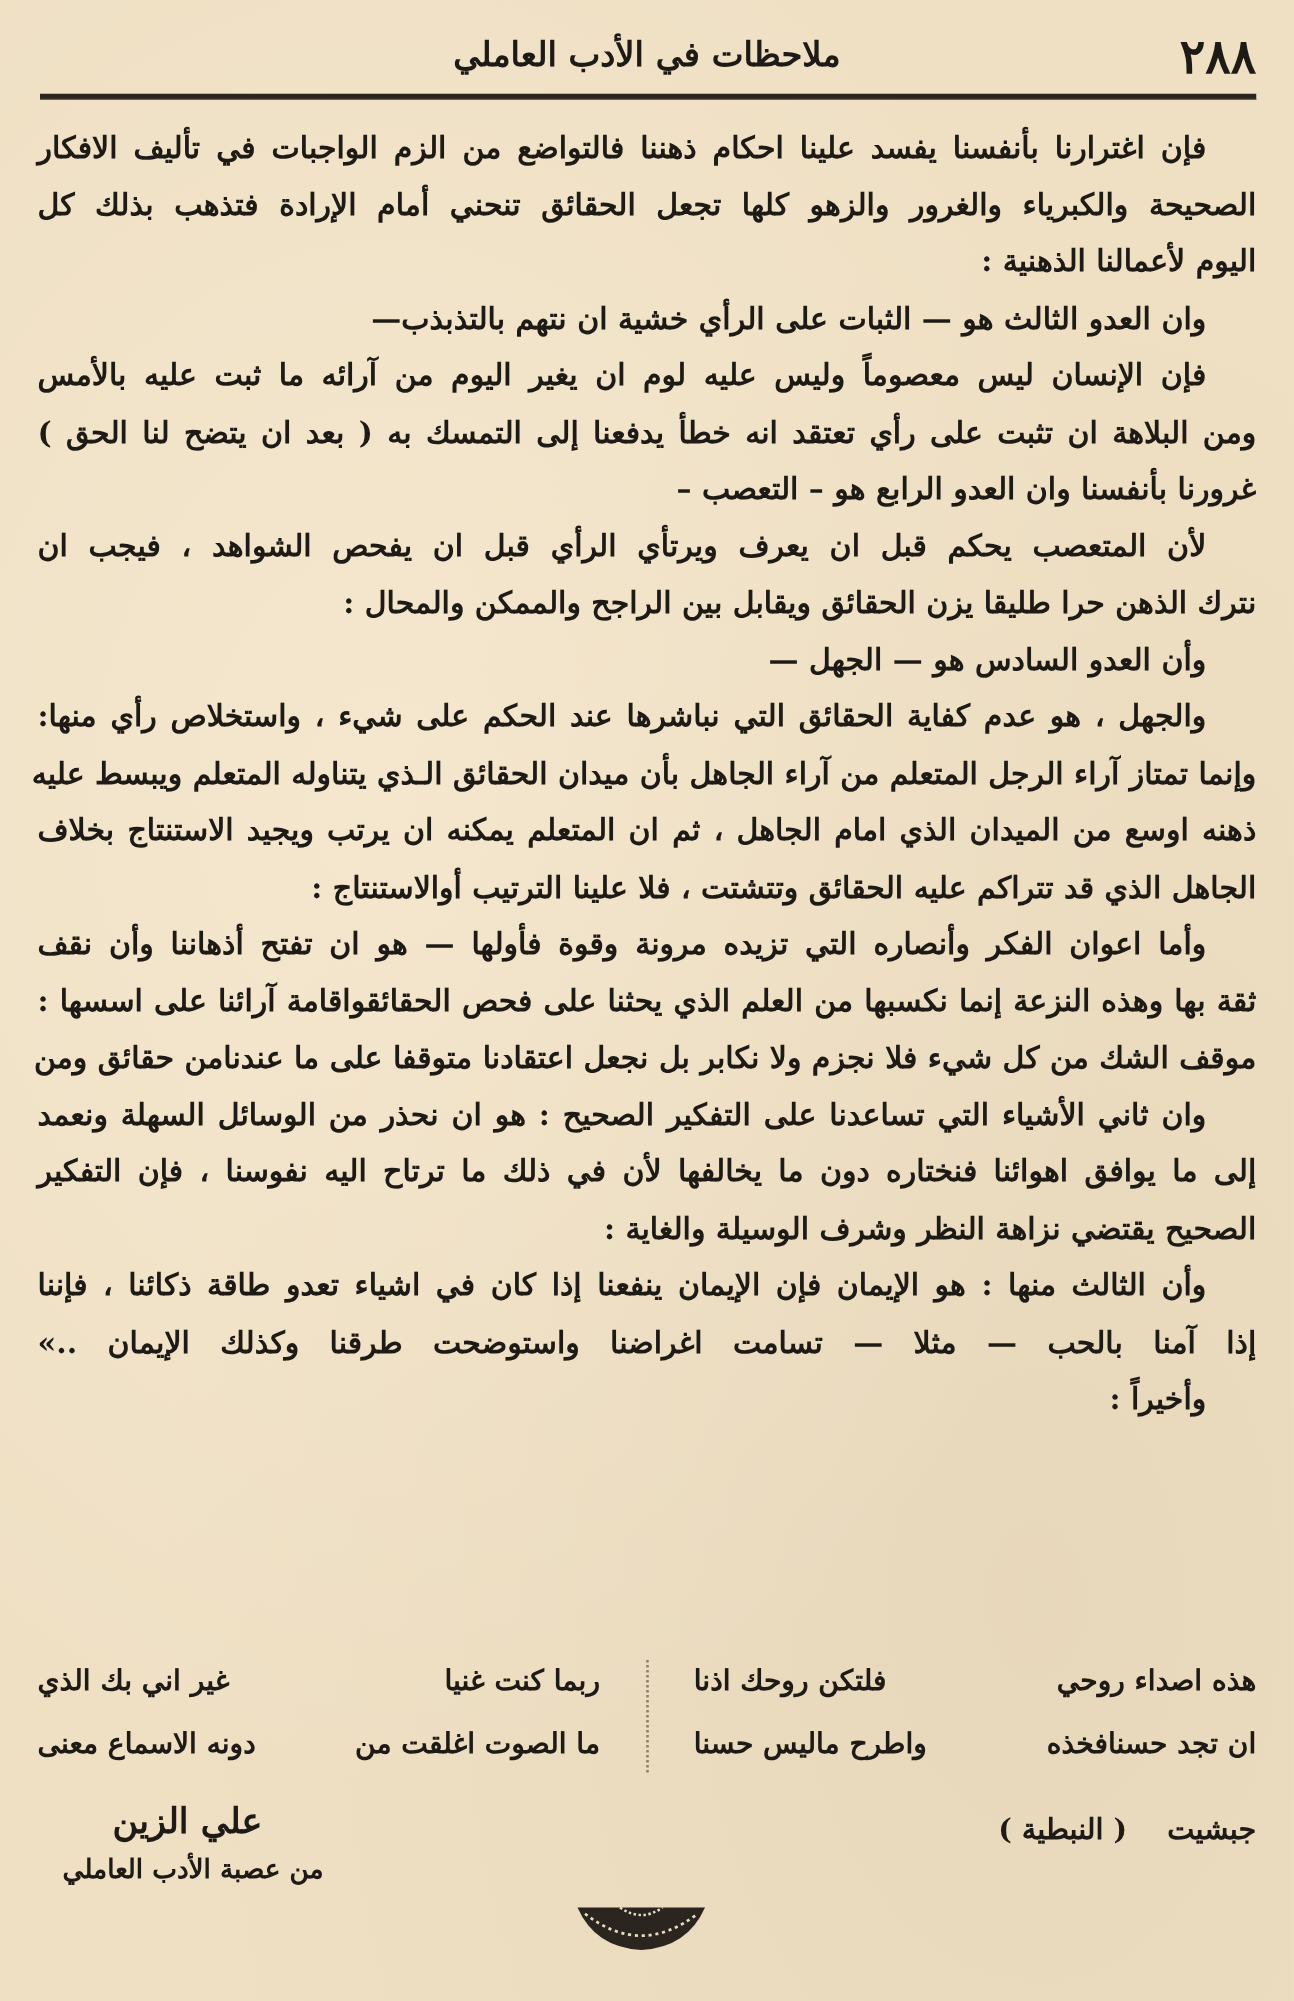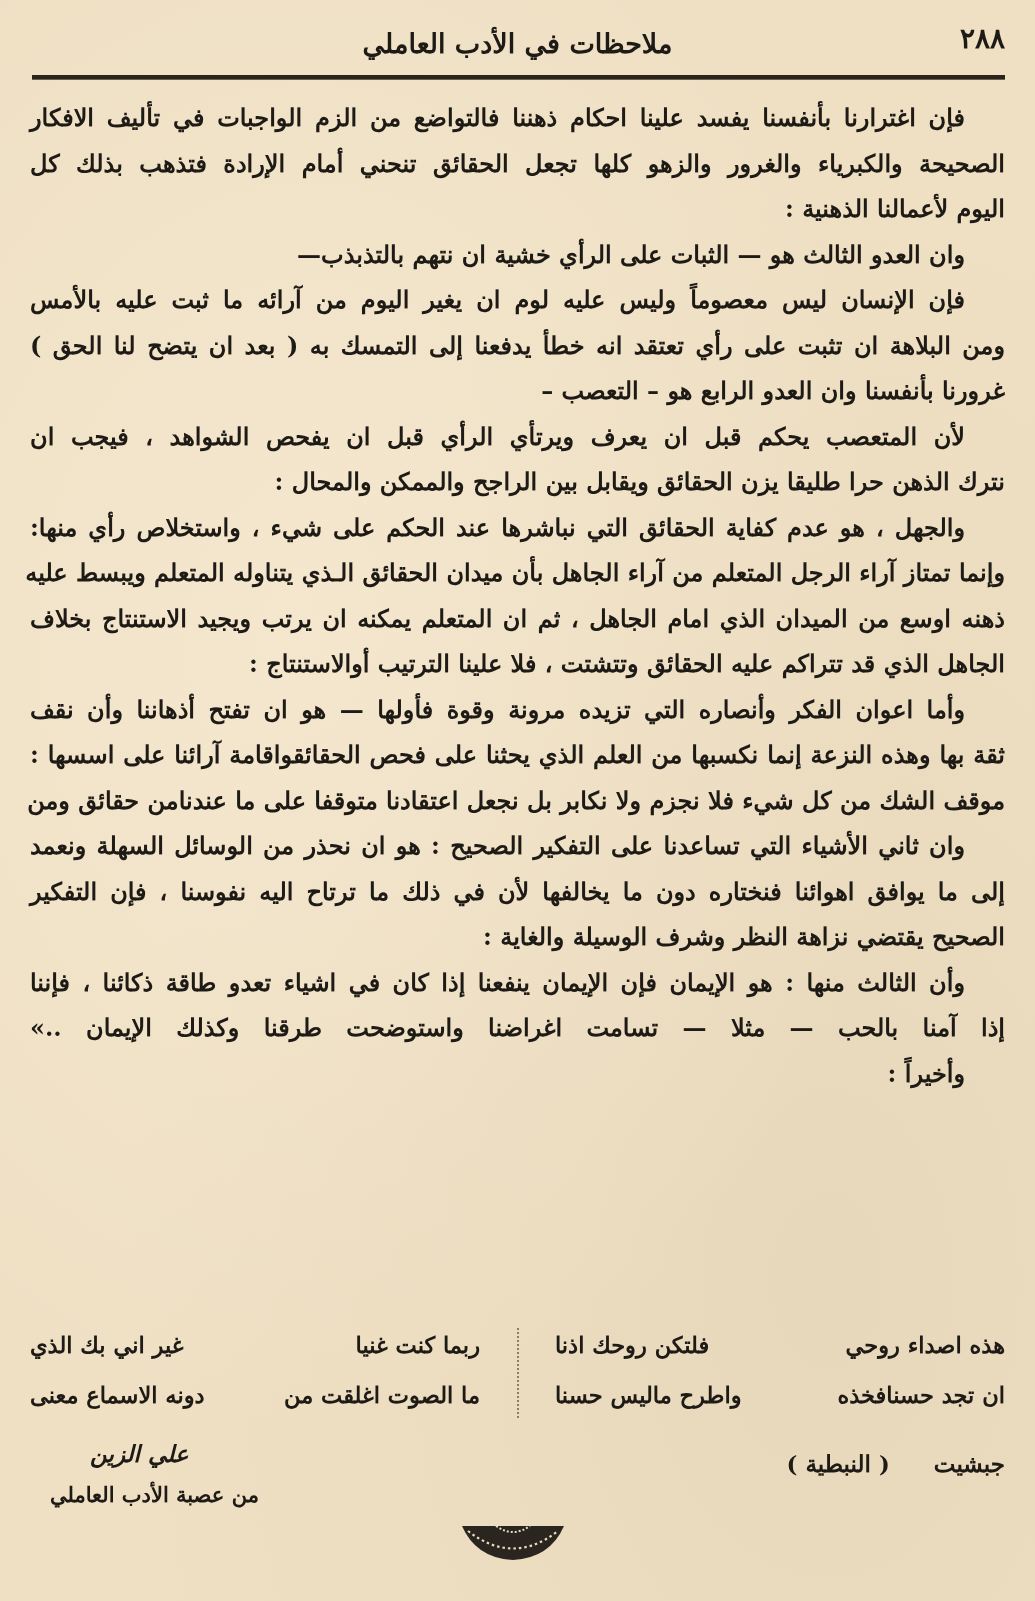--- a/index.html
+++ b/index.html
@@ -7,36 +7,36 @@
     width: 1035px; height: 1601px; overflow: hidden;
     background: #efe0c4;
     background-image: radial-gradient(ellipse at 30% 40%, rgba(255,245,225,0.35), rgba(0,0,0,0) 60%),
                       radial-gradient(ellipse at 80% 80%, rgba(210,190,160,0.25), rgba(0,0,0,0) 60%);
     color: #1e1a15;
     font-family: "DejaVu Serif", serif;
     position: relative;
   }
   .page { position: absolute; left: 30px; top: 0; width: 975px; height: 1601px; }
   .header { position: absolute; top: 18px; left: 0; width: 975px; height: 50px; direction: rtl; }
-  .page-number { position: absolute; right: 0; top: 4px; font-size: 28px; font-weight: bold; letter-spacing: 1px; }
+  .page-number { position: absolute; right: 0; top: 4px; font-size: 38px; font-weight: bold; letter-spacing: 1px; }
   .running-title { position: absolute; left: 0; right: 0; top: 10px; text-align: center; font-size: 27px; font-weight: bold; }
   .header-rule { position: absolute; top: 75px; left: 2px; width: 973px; height: 4px; background: #2a241d; border-bottom: 1px solid #6b5f50; }
   .body-text { position: absolute; top: 95px; left: 0; width: 975px; direction: rtl; font-size: 24px; font-weight: bold; }
   .line { height: 45.5px; line-height: 45.5px; white-space: nowrap; text-align: justify; text-align-last: justify; }
   .line.indent { padding-right: 40px; }
   .line.end { text-align-last: right; }
   .poem { position: absolute; top: 1320px; left: 0; width: 975px; height: 100px; direction: rtl; font-size: 22.5px; font-weight: bold; }
   .poem-half { position: absolute; top: 0; width: 450px; }
   .poem-half.right { right: 0; }
   .poem-half.left { left: 0; }
   .poem-line { height: 50px; line-height: 50px; display: flex; justify-content: space-between; white-space: nowrap; }
   .poem-divider { position: absolute; left: 487px; top: 8px; width: 0; height: 90px; border-left: 2px dotted #8a7c68; }
   .signature-place { position: absolute; top: 1450px; right: 0; direction: rtl; font-size: 23px; font-weight: bold; }
-  .signature-place span { margin-left: 36px; }
-  .author { position: absolute; top: 1440px; left: 60px; direction: rtl; font-size: 23px; font-weight: bold; text-align: left; font-style: italic; }
+  .signature-place span { margin-left: 24px; }
+  .author { position: absolute; top: 1440px; left: 60px; direction: rtl; font-size: 28px; font-weight: bold; text-align: left; }
   .author-affil { position: absolute; top: 1482px; left: 20px; direction: rtl; font-size: 21px; font-weight: bold; }
   .ornament { position: absolute; left: 428px; top: 1522px; width: 110px; height: 40px; }
 </style>
 </head>
 <body>
 
 <div class="page">
   <div class="header">
     <div class="page-number">٢٨٨</div>
     <div class="running-title">ملاحظات في الأدب العاملي</div>
@@ -46,20 +46,21 @@
   <div class="body-text">
     <div class="line indent">فإن اغترارنا بأنفسنا يفسد علينا احكام ذهننا فالتواضع من الزم الواجبات في تأليف الافكار</div>
     <div class="line">الصحيحة والكبرياء والغرور والزهو كلها تجعل الحقائق تنحني أمام الإرادة فتذهب بذلك كل</div>
     <div class="line end">اليوم لأعمالنا الذهنية :</div>
     <div class="line indent end">وان العدو الثالث هو — الثبات على الرأي خشية ان نتهم بالتذبذب—</div>
     <div class="line indent">فإن الإنسان ليس معصوماً وليس عليه لوم ان يغير اليوم من آرائه ما ثبت عليه بالأمس</div>
     <div class="line">ومن البلاهة ان تثبت على رأي تعتقد انه خطأ يدفعنا إلى التمسك به ( بعد ان يتضح لنا الحق )</div>
     <div class="line end">غرورنا بأنفسنا وان العدو الرابع هو – التعصب –</div>
     <div class="line indent">لأن المتعصب يحكم قبل ان يعرف ويرتأي الرأي قبل ان يفحص الشواهد ، فيجب ان</div>
     <div class="line end">نترك الذهن حرا طليقا يزن الحقائق ويقابل بين الراجح والممكن والمحال :</div>
+    <div class="line indent end">وأن العدو السادس هو — الجهل —</div>
     <div class="line indent">والجهل ، هو عدم كفاية الحقائق التي نباشرها عند الحكم على شيء ، واستخلاص رأي منها:</div>
     <div class="line">وإنما تمتاز آراء الرجل المتعلم من آراء الجاهل بأن ميدان الحقائق الـذي يتناوله المتعلم ويبسط عليه</div>
     <div class="line">ذهنه اوسع من الميدان الذي امام الجاهل ، ثم ان المتعلم يمكنه ان يرتب ويجيد الاستنتاج بخلاف</div>
     <div class="line end">الجاهل الذي قد تتراكم عليه الحقائق وتتشتت ، فلا علينا الترتيب أوالاستنتاج :</div>
     <div class="line indent">وأما اعوان الفكر وأنصاره التي تزيده مرونة وقوة فأولها — هو ان تفتح أذهاننا وأن نقف</div>
     <div class="line">ثقة بها وهذه النزعة إنما نكسبها من العلم الذي يحثنا على فحص الحقائقواقامة آرائنا على اسسها :</div>
     <div class="line">موقف الشك من كل شيء فلا نجزم ولا نكابر بل نجعل اعتقادنا متوقفا على ما عندنامن حقائق ومن</div>
     <div class="line indent">وان ثاني الأشياء التي تساعدنا على التفكير الصحيح : هو ان نحذر من الوسائل السهلة ونعمد</div>
     <div class="line">إلى ما يوافق اهوائنا فنختاره دون ما يخالفها لأن في ذلك ما ترتاح اليه نفوسنا ، فإن التفكير</div>
     <div class="line end">الصحيح يقتضي نزاهة النظر وشرف الوسيلة والغاية :</div>

